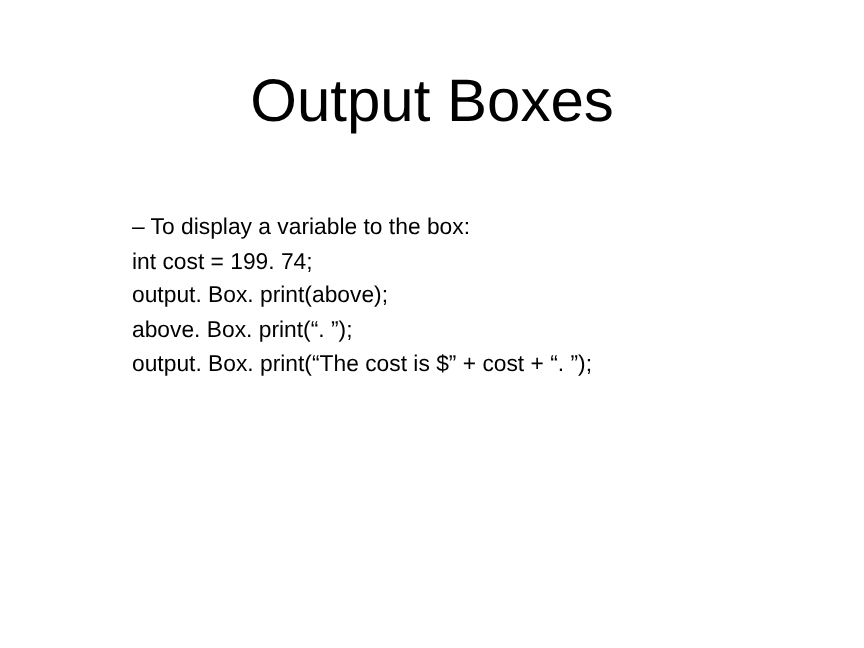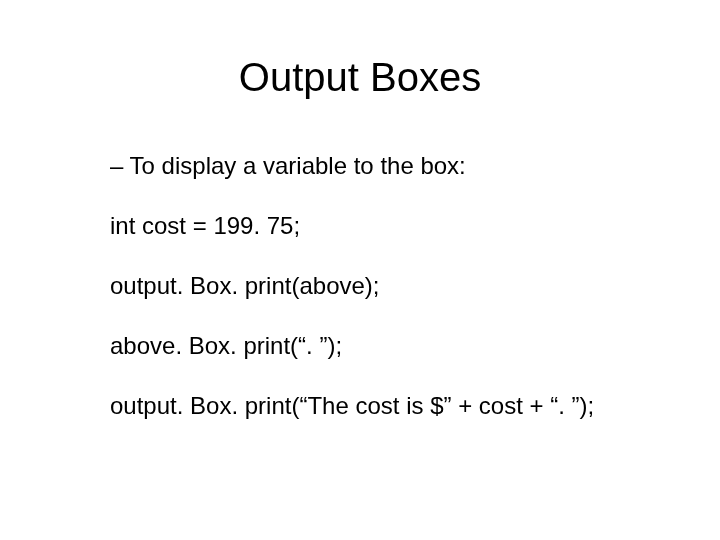--- a/index.html
+++ b/index.html
@@ -15,39 +15,38 @@
       color: #000000;
       overflow: hidden;
     }
     .slide {
       width: 100%;
       height: 100%;
       padding: 55px 0 0 0;
     }
     .title {
       text-align: center;
-      font-size: 40px;
+      font-size: 50px;
       font-weight: 400;
-      margin-bottom: 48px;
+      margin-bottom: 63px;
     }
     .content {
       padding: 0 0 0 110px;
     }
     .line {
-      font-size: 24px;
+      font-size: 19px;
       line-height: 1.5;
       font-weight: 400;
-      margin-top: 24px;
     }
   </style>
 </head>
 <body>
 
 <div class="slide">
   <h1 class="title">Output Boxes</h1>
   <div class="content">
     <div class="line">– To display a variable to the box:</div>
-    <div class="line">int cost = 199. 75;</div>
+    <div class="line">int cost = 199. 74;</div>
     <div class="line">output. Box. print(above);</div>
     <div class="line">above. Box. print(“. ”);</div>
     <div class="line">output. Box. print(“The cost is $” + cost + “. ”);</div>
   </div>
 </div>
 
 </body></html>

